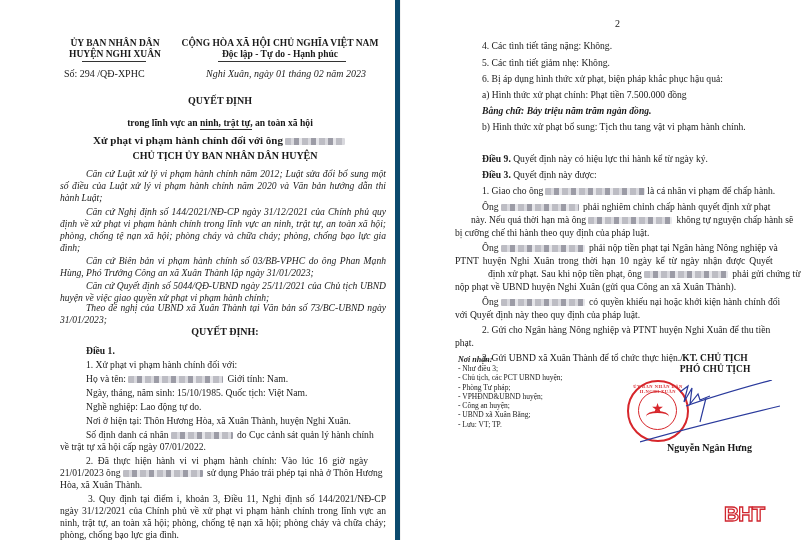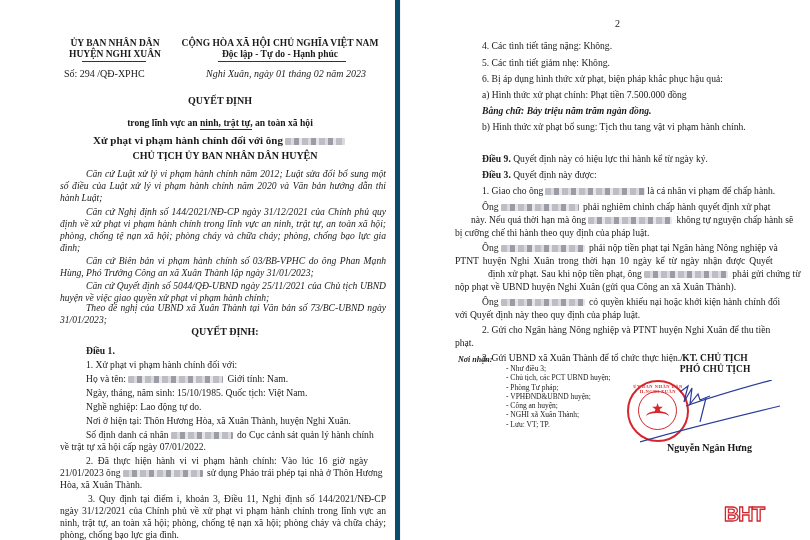--- a/index.html
+++ b/index.html
@@ -138,27 +138,27 @@
   <div class="line" style="left:54px;top:281px;">nộp phạt về UBND huyện Nghi Xuân (gửi qua Công an xã Xuân Thành).</div>
   <div class="line" style="left:54px;top:309px;">với Quyết định này theo quy định của pháp luật.</div>
   <div class="line" style="left:81px;top:324px;">2. Gửi cho Ngân hàng Nông nghiệp và PTNT huyện Nghi Xuân để thu tiền</div>
   <div class="line" style="left:54px;top:337px;">phạt.</div>
   <div class="line" style="left:81px;top:352px;">3. Gửi UBND xã Xuân Thành để tổ chức thực hiện./.</div>
 
   <div class="abs b i small" style="left:53px;top:354px;margin-top:0;"></div>
 </div>
 
 <div class="abs small b i" style="left:458px;top:355px;font-size:8px;">Nơi nhận:</div>
-<div class="abs small" style="left:458px;top:364px;margin-left:48px;">
+<div class="abs small" style="left:458px;top:364px;">
   <div>- Như điều 3;</div>
   <div>- Chủ tịch, các PCT UBND huyện;</div>
   <div>- Phòng Tư pháp;</div>
   <div>- VPHĐND&amp;UBND huyện;</div>
   <div>- Công an huyện;</div>
-  <div>- NGHI xã Xuân Thành;</div>
+  <div>- UBND xã Xuân Bằng;</div>
   <div>- Lưu: VT; TP.</div>
 </div>
 
 <div class="abs b c" style="left:660px;top:353px;width:110px;font-size:9.5px;line-height:11px;">
   <div>KT. CHỦ TỊCH</div>
   <div>PHÓ CHỦ TỊCH</div>
 </div>
 
 <div id="stamp">
   <div class="ring">ỦY BAN NHÂN DÂN H.NGHI XUÂN</div>

